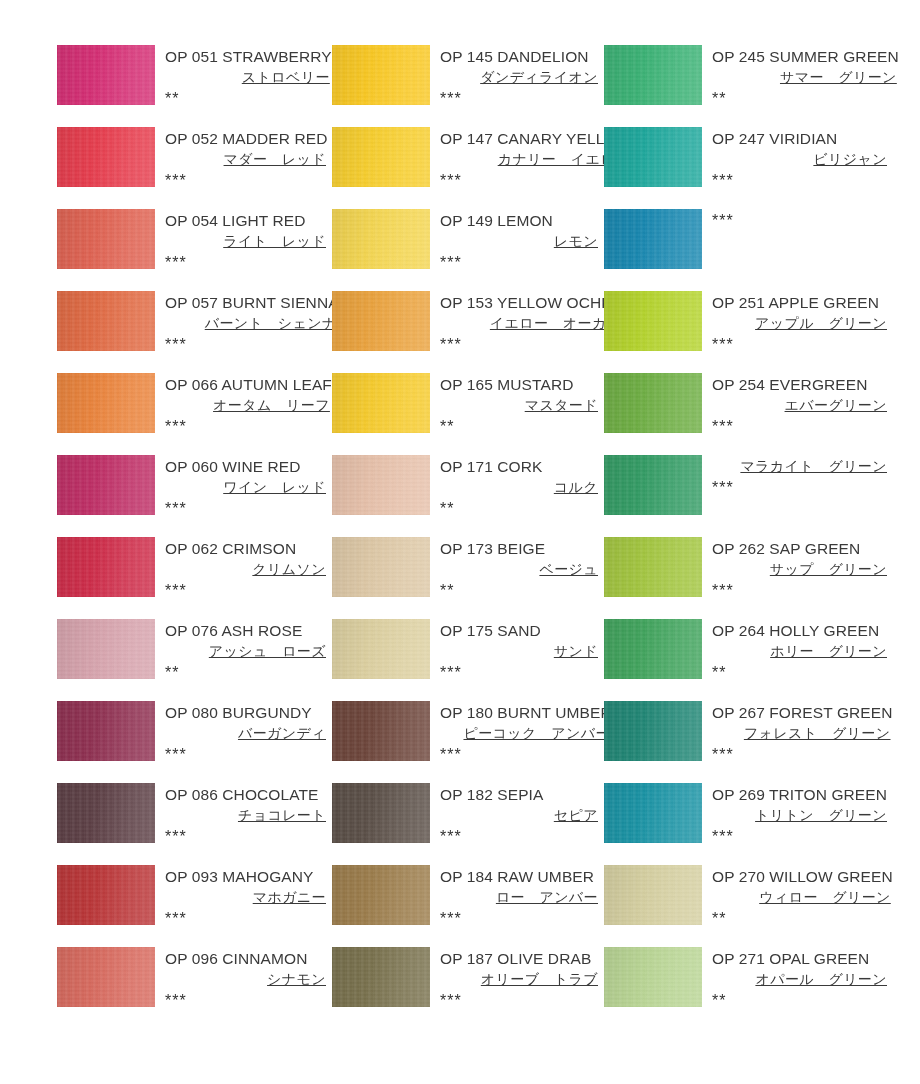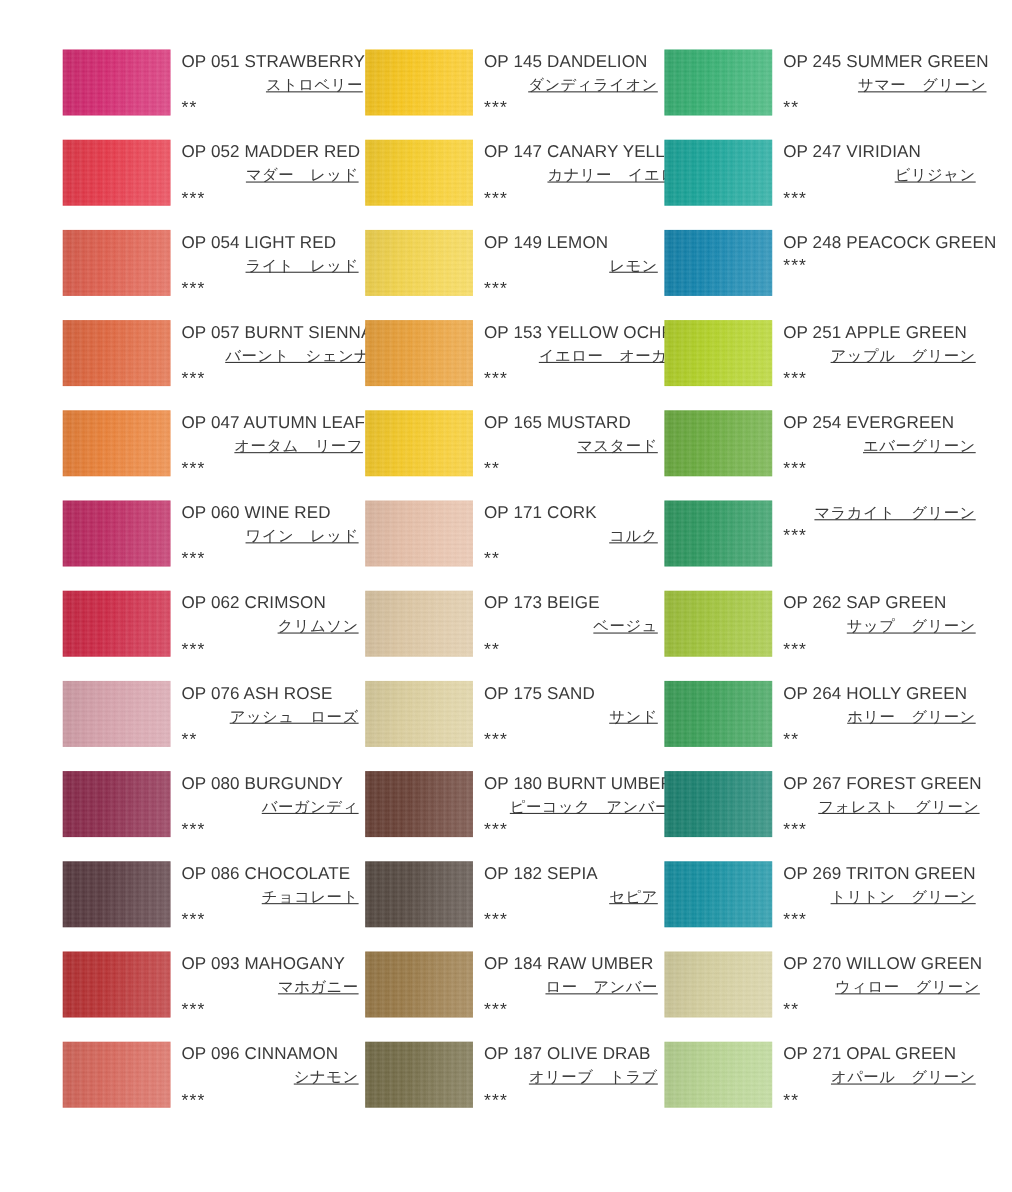--- a/index.html
+++ b/index.html
@@ -164,21 +164,20 @@
           <div class="name-en">OP 149 LEMON</div>
           <div class="name-jp">レモン</div>
           <div class="stars">***</div>
         </div>
       </div>
       <div class="cell">
         <div class="swatch" style="background: rgb(19, 134, 176);">
           <div class="grain"></div>
         </div>
         <div class="labels">
-          <div class="name-en">OP 248 PEACOCK GREEN</div>
           <div class="stars">***</div>
         </div>
       </div>
       <div class="cell">
         <div class="swatch" style="background: rgb(226, 104, 64);">
           <div class="grain"></div>
         </div>
         <div class="labels">
           <div class="name-en">OP 057 BURNT SIENNA</div>
           <div class="name-jp">バーント　シェンナ</div>
@@ -203,21 +202,21 @@
           <div class="name-en">OP 251 APPLE GREEN</div>
           <div class="name-jp">アップル　グリーン</div>
           <div class="stars">***</div>
         </div>
       </div>
       <div class="cell">
         <div class="swatch" style="background: rgb(236, 130, 56);">
           <div class="grain"></div>
         </div>
         <div class="labels">
-          <div class="name-en">OP 047 AUTUMN LEAF</div>
+          <div class="name-en">OP 066 AUTUMN LEAF</div>
           <div class="name-jp">オータム　リーフ</div>
           <div class="stars">***</div>
         </div>
       </div>
       <div class="cell">
         <div class="swatch" style="background: rgb(248, 204, 41);">
           <div class="grain"></div>
         </div>
         <div class="labels">
           <div class="name-en">OP 165 MUSTARD</div>

